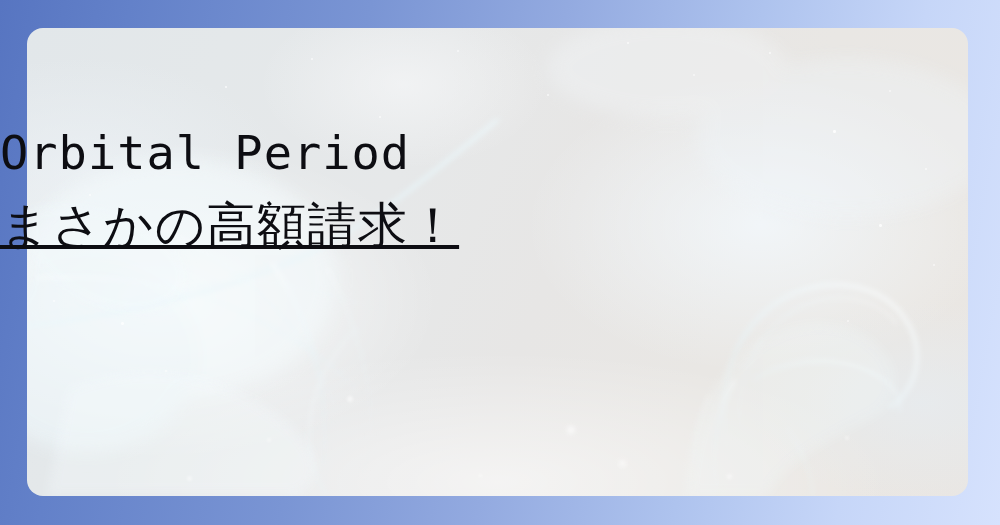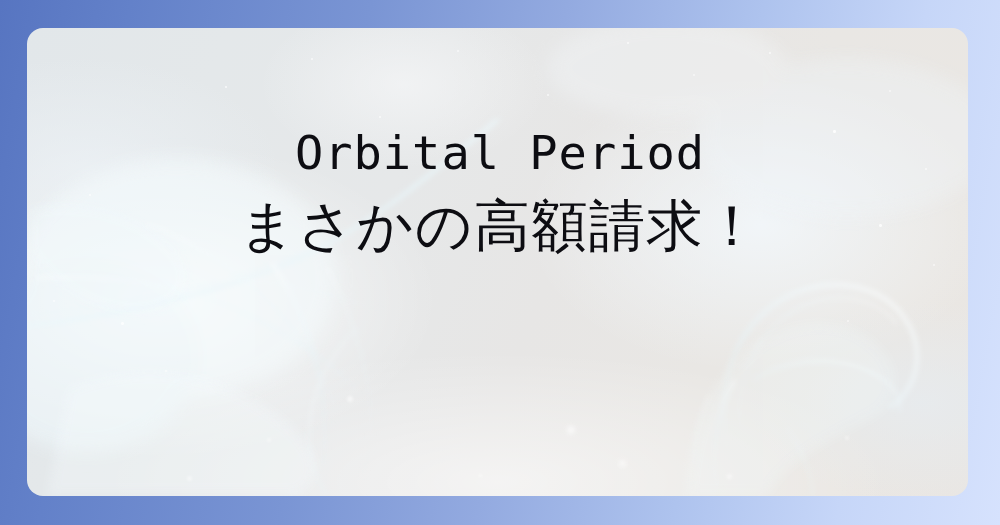--- a/index.html
+++ b/index.html
@@ -83,40 +83,41 @@
     background: #ffffff;
     pointer-events: none;
   }
 
   
   .headline {
     position: absolute;
     left: 0;
     right: 0;
     top: 118px;
-    text-align: center;
+    text-align: left;
     z-index: 5;
   }
   .line {
     color: #0d0d12;
     white-space: pre;
   }
   .line-title {
     font-family: "DejaVu Sans Mono", "Liberation Mono", monospace;
     font-size: 47px;
     line-height: 70px;
     letter-spacing: 1px;
     font-weight: 400;
   }
   .line-jp {
     font-family: "DejaVu Sans", "Liberation Sans", sans-serif;
-    font-size: 56px;
+    font-size: 49px;
     line-height: 75px;
     letter-spacing: 1.5px;
     font-weight: 500;
+    text-decoration: underline;
   }
 </style>
 </head>
 <body>
 
 <div id="thumbnail-canvas">
 
   <div class="frame-backdrop"></div>
 
   <div class="card">

